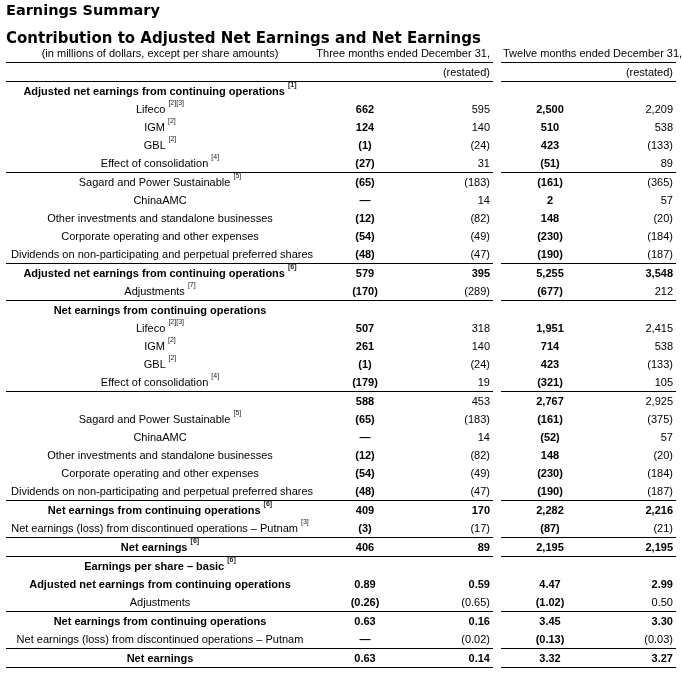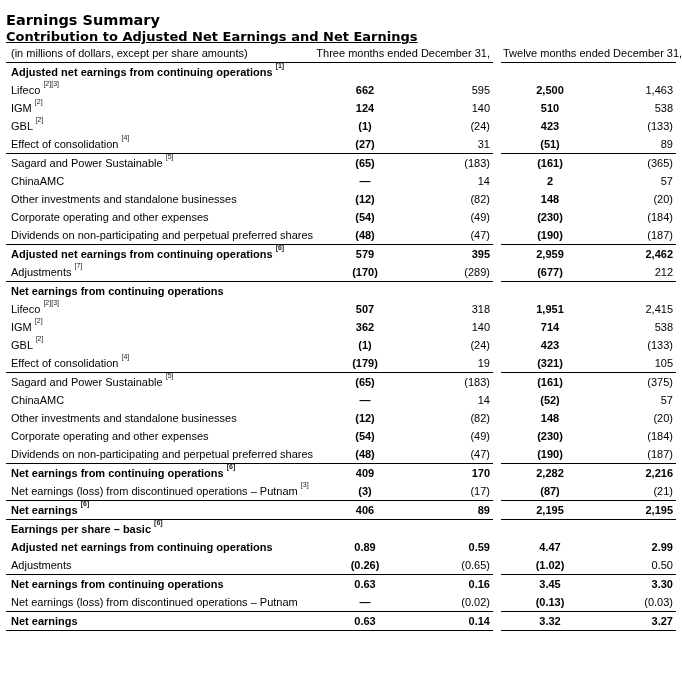--- a/index.html
+++ b/index.html
@@ -2,45 +2,45 @@
 <html><head>
 <meta charset="utf-8">
 <style>
   html, body { margin: 0; padding: 0; background: #ffffff; }
   body {
     width: 682px; height: 694px; overflow: hidden;
     font-family: "Liberation Sans", sans-serif;
     color: #000; position: relative;
   }
   .title {
-    position: absolute; left: 6px; top: 12px;
+    position: absolute; left: 6px; top: 2px;
     font-family: "DejaVu Sans", sans-serif;
     font-weight: bold; font-size: 14.5px; letter-spacing: 0px;
   }
   .subtitle {
     position: absolute; left: 6px; top: 29px;
     font-family: "DejaVu Sans", sans-serif;
-    font-weight: bold; font-size: 13px; text-decoration: underline;
+    font-weight: bold; font-size: 15px;
   }
   table {
     position: absolute; left: 6px; top: 45px;
     width: 670px; border-collapse: separate; border-spacing: 0;
     font-size: 11px; table-layout: fixed;
   }
   td { padding: 0 2px; height: 18px; line-height: 18px; white-space: nowrap; vertical-align: middle; }
   col.c-label { width: 305px; }
   col.c-a { width: 108px; }
   col.c-b { width: 74px; }
   col.c-gap { width: 8px; }
   col.c-c { width: 98px; }
   col.c-d { width: 77px; }
   .num { text-align: right; padding-right: 3px; }
   .cen { text-align: center; }
   .b { font-weight: bold; }
-  .lbl { padding-left: 5px; }
+  .lbl { padding-left: 5px; text-align: center; }
   sup { font-size: 7px; vertical-align: top; line-height: 8px; position: relative; top: -1px; color: #222; }
   .bb td.l, .bb td.g1, .bb td.g2 { border-bottom: 1px solid #000; }
   .hdr1 td { height: 17px; line-height: 17px; }
 </style>
 </head>
 <body>
 
 <div class="title">Earnings Summary</div>
 <div class="subtitle">Contribution to Adjusted Net Earnings and Net Earnings</div>
 
@@ -53,35 +53,43 @@
       <col class="c-c">
       <col class="c-d">
   </colgroup>
   <tbody id="tbody">
     <tr class="hdr1 bb">
       <td class="l lbl">(in millions of dollars, except per share amounts)</td>
       <td class="g1 num" colspan="2">Three months ended December 31,</td>
       <td></td>
       <td class="g2 num" colspan="2">Twelve months ended December 31,</td>
     </tr>
+    <tr class="bb">
+      <td class="l"></td>
+      <td class="g1"></td>
+      <td class="g1 num">(restated)</td>
+      <td></td>
+      <td class="g2"></td>
+      <td class="g2 num">(restated)</td>
+    </tr>
   <tr class="">
         <td class="l lbl b"><span>Adjusted net earnings from continuing operations</span> <sup>[1]</sup></td>
         <td class="g1"></td>
         <td class="g1"></td>
         <td class=""></td>
         <td class="g2"></td>
         <td class="g2"></td>
       </tr>
       <tr class="">
         <td class="l lbl"><span>Lifeco</span> <sup>[2][3]</sup></td>
         <td class="g1 cen b">662</td>
         <td class="g1 num">595</td>
         <td></td>
         <td class="g2 cen b">2,500</td>
-        <td class="g2 num">1,463</td>
+        <td class="g2 num">2,209</td>
       </tr>
       <tr class="">
         <td class="l lbl"><span>IGM</span> <sup>[2]</sup></td>
         <td class="g1 cen b">124</td>
         <td class="g1 num">140</td>
         <td></td>
         <td class="g2 cen b">510</td>
         <td class="g2 num">538</td>
       </tr>
       <tr class="">
@@ -138,22 +146,22 @@
         <td class="g1 num">(47)</td>
         <td></td>
         <td class="g2 cen b">(190)</td>
         <td class="g2 num">(187)</td>
       </tr>
       <tr class="">
         <td class="l lbl b"><span>Adjusted net earnings from continuing operations</span> <sup>[6]</sup></td>
         <td class="g1 cen b">579</td>
         <td class="g1 num b">395</td>
         <td></td>
-        <td class="g2 cen b">2,959</td>
-        <td class="g2 num b">2,462</td>
+        <td class="g2 cen b">5,255</td>
+        <td class="g2 num b">3,548</td>
       </tr>
       <tr class="bb">
         <td class="l lbl"><span>Adjustments</span> <sup>[7]</sup></td>
         <td class="g1 cen b">(170)</td>
         <td class="g1 num">(289)</td>
         <td></td>
         <td class="g2 cen b">(677)</td>
         <td class="g2 num">212</td>
       </tr>
       <tr class="">
@@ -167,41 +175,49 @@
       <tr class="">
         <td class="l lbl"><span>Lifeco</span> <sup>[2][3]</sup></td>
         <td class="g1 cen b">507</td>
         <td class="g1 num">318</td>
         <td></td>
         <td class="g2 cen b">1,951</td>
         <td class="g2 num">2,415</td>
       </tr>
       <tr class="">
         <td class="l lbl"><span>IGM</span> <sup>[2]</sup></td>
-        <td class="g1 cen b">362</td>
+        <td class="g1 cen b">261</td>
         <td class="g1 num">140</td>
         <td></td>
         <td class="g2 cen b">714</td>
         <td class="g2 num">538</td>
       </tr>
       <tr class="">
         <td class="l lbl"><span>GBL</span> <sup>[2]</sup></td>
         <td class="g1 cen b">(1)</td>
         <td class="g1 num">(24)</td>
         <td></td>
         <td class="g2 cen b">423</td>
         <td class="g2 num">(133)</td>
       </tr>
       <tr class="bb">
         <td class="l lbl"><span>Effect of consolidation</span> <sup>[4]</sup></td>
         <td class="g1 cen b">(179)</td>
         <td class="g1 num">19</td>
         <td></td>
         <td class="g2 cen b">(321)</td>
         <td class="g2 num">105</td>
+      </tr>
+      <tr class="">
+        <td class="l lbl"><span></span></td>
+        <td class="g1 cen b">588</td>
+        <td class="g1 num">453</td>
+        <td></td>
+        <td class="g2 cen b">2,767</td>
+        <td class="g2 num">2,925</td>
       </tr>
       <tr class="">
         <td class="l lbl"><span>Sagard and Power Sustainable</span> <sup>[5]</sup></td>
         <td class="g1 cen b">(65)</td>
         <td class="g1 num">(183)</td>
         <td></td>
         <td class="g2 cen b">(161)</td>
         <td class="g2 num">(375)</td>
       </tr>
       <tr class="">

